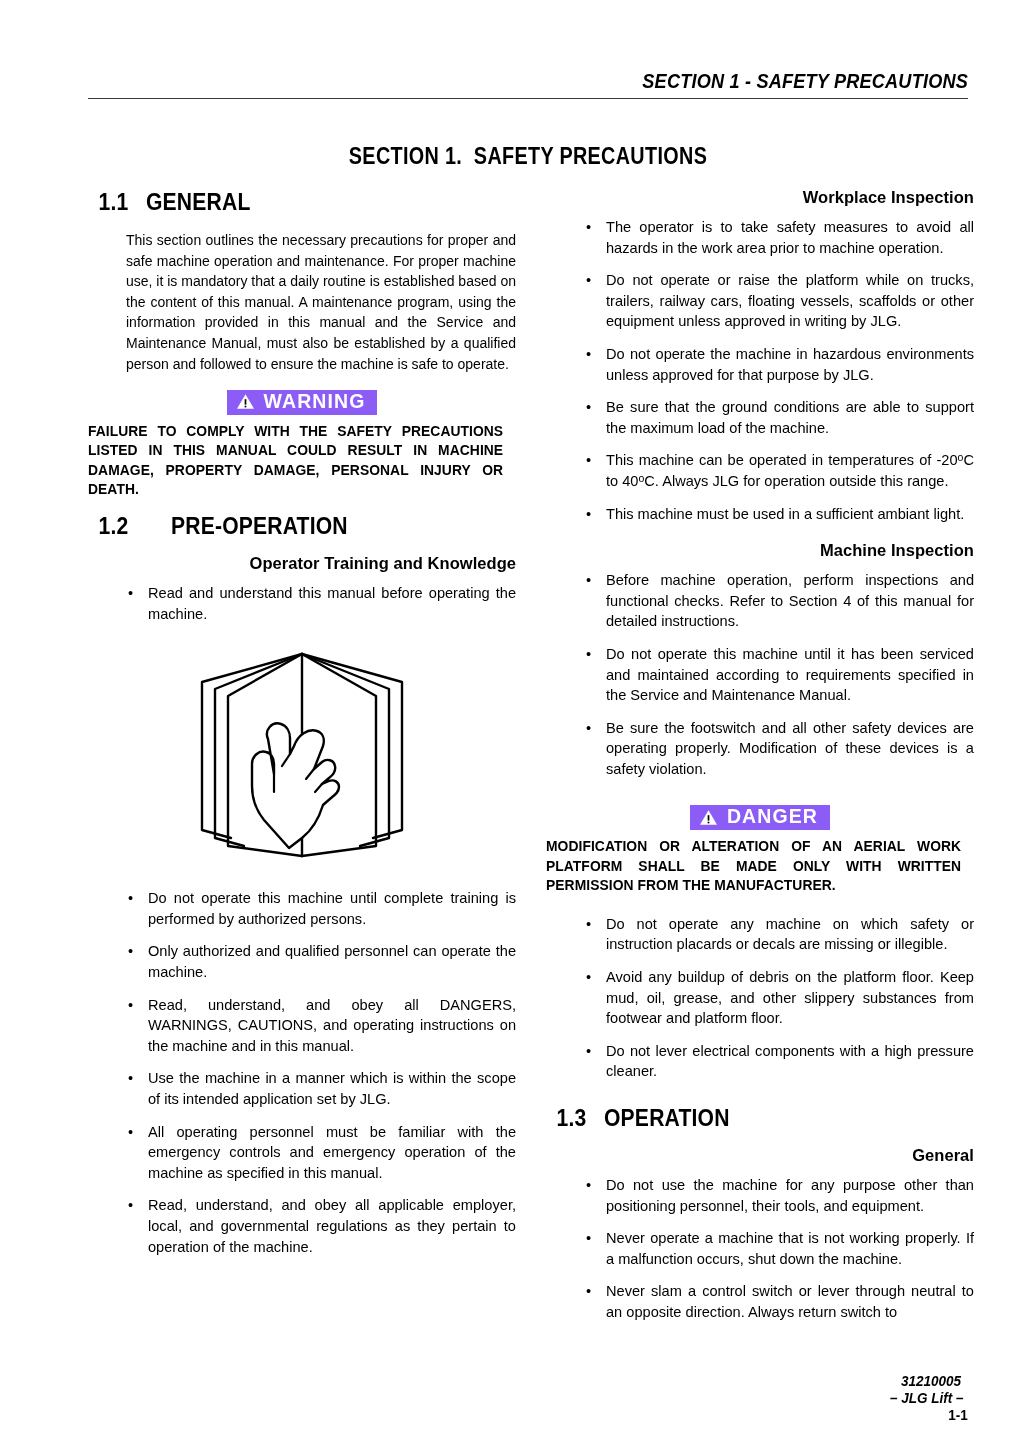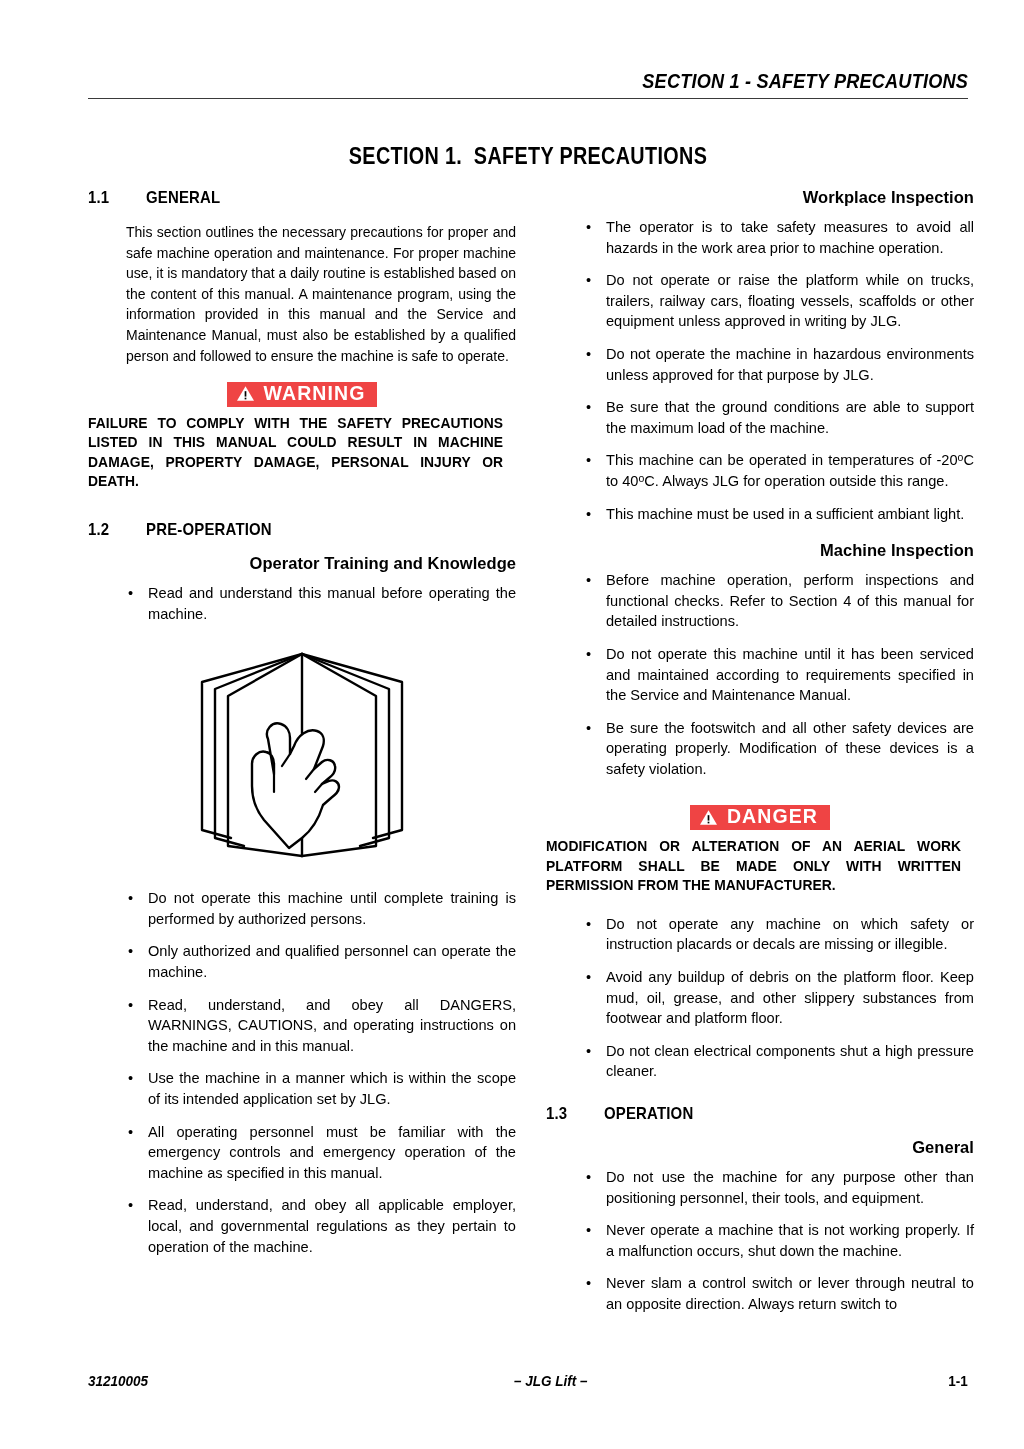--- a/index.html
+++ b/index.html
@@ -68,23 +68,24 @@
     width: 428px;
   }
   .col-left  { left: 88px; }
   .col-right { left: 546px; }
 
   
   .num-heading {
     display: flex;
     align-items: baseline;
     font-weight: bold;
-    font-size: 17px;
+    font-size: 24px;
     letter-spacing: 0.2px;
     margin: 0 0 14px 0;
+    text-align: center;
   }
   .num-heading .num {
     width: 58px;
     flex: 0 0 58px;
     transform: scaleX(0.88);
     transform-origin: left center;
   }
   .num-heading .htext {
     transform: scaleX(0.88);
     transform-origin: left center;
@@ -140,21 +141,21 @@
   }
 
   
   .badge-block { margin: 16px 0 0 0; }
   .badge-row {
     display: flex;
     justify-content: center;
     margin-bottom: 7px;
   }
   .badge {
-    background: #ef4444;
+    background: #8b5cf6;
     color: #ffffff;
     display: inline-flex;
     align-items: center;
     padding: 2px 12px 3px 9px;
     line-height: 1;
   }
   .badge .tri {
     display: inline-block;
     width: 19px;
     height: 17px;
@@ -186,20 +187,21 @@
   
   .footer {
     position: absolute;
     left: 88px;
     top: 1372px;
     width: 880px;
     display: flex;
     align-items: flex-end;
     justify-content: space-between;
     font-size: 15px;
+    flex-direction: column;
   }
   .footer .f-left {
     font-style: italic;
     font-weight: bold;
     transform: scaleX(0.9);
     transform-origin: left center;
   }
   .footer .f-center {
     font-style: italic;
     font-weight: bold;
@@ -239,21 +241,21 @@
               <rect x="10.9" y="8" width="2.2" height="7" fill="#000000"></rect>
               <rect x="10.9" y="16.4" width="2.2" height="2.2" fill="#000000"></rect>
             </svg>
           </span>
           <span class="badge-label">WARNING</span>
         </span>
       </div>
       <div class="badge-text">FAILURE TO COMPLY WITH THE SAFETY PRECAUTIONS LISTED IN THIS MANUAL COULD RESULT IN MACHINE DAMAGE, PROPERTY DAMAGE, PERSONAL INJURY OR DEATH.</div>
     </div>
 
-    <div class="num-heading" style="margin-top:28px;">
+    <div class="num-heading" style="margin-top:12px;gap:25px;">
       <span class="num">1.2</span>
       <span class="htext">PRE-OPERATION</span>
     </div>
 
     <div class="sub-heading">Operator Training and Knowledge</div>
 
     <ul class="bullets">
       <li>
         <span class="bullet-dot">•</span>
         <span class="li-text">Read and understand this manual before operating the machine.</span>
@@ -407,21 +409,21 @@
       <li>
         <span class="bullet-dot">•</span>
         <span class="li-text">Do not operate any machine on which safety or instruction placards or decals are missing or illegible.</span>
       </li>
       <li>
         <span class="bullet-dot">•</span>
         <span class="li-text">Avoid any buildup of debris on the platform floor. Keep mud, oil, grease, and other slippery substances from footwear and platform floor.</span>
       </li>
       <li>
         <span class="bullet-dot">•</span>
-        <span class="li-text">Do not clean electrical components shut a high pressure cleaner.</span>
+        <span class="li-text">Do not lever electrical components with a high pressure cleaner.</span>
       </li>
     </ul>
 
     <div class="num-heading" style="margin-top:22px;">
       <span class="num">1.3</span>
       <span class="htext">OPERATION</span>
     </div>
 
     <div class="sub-heading">General</div>
 

